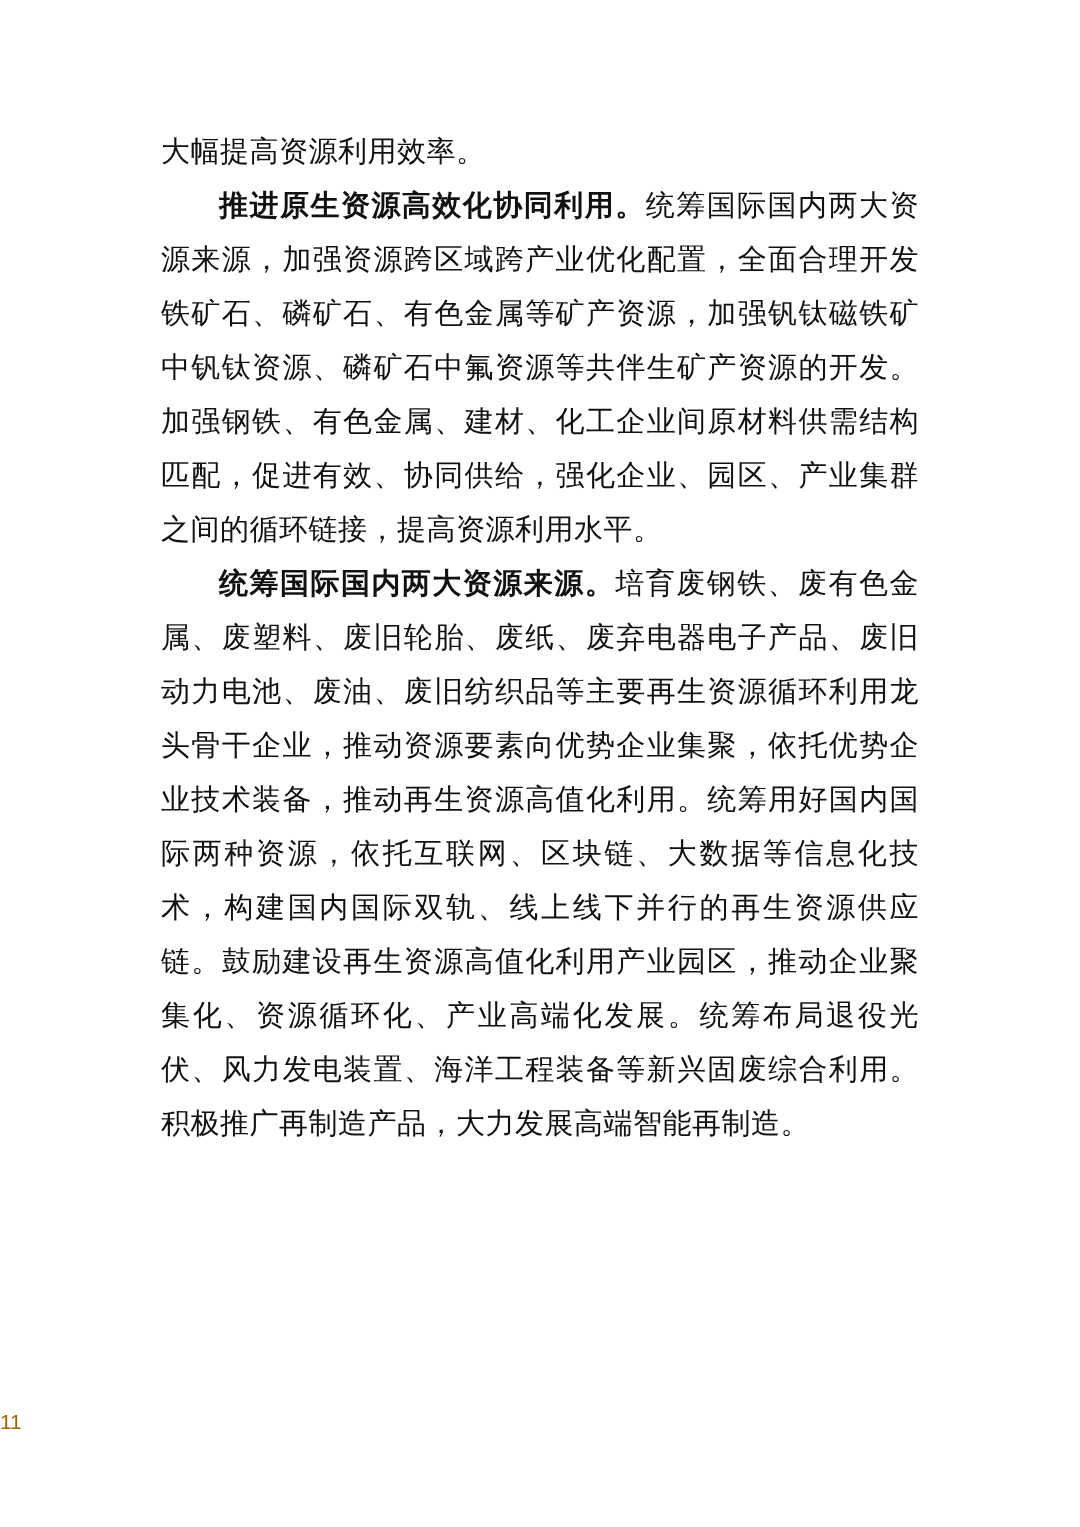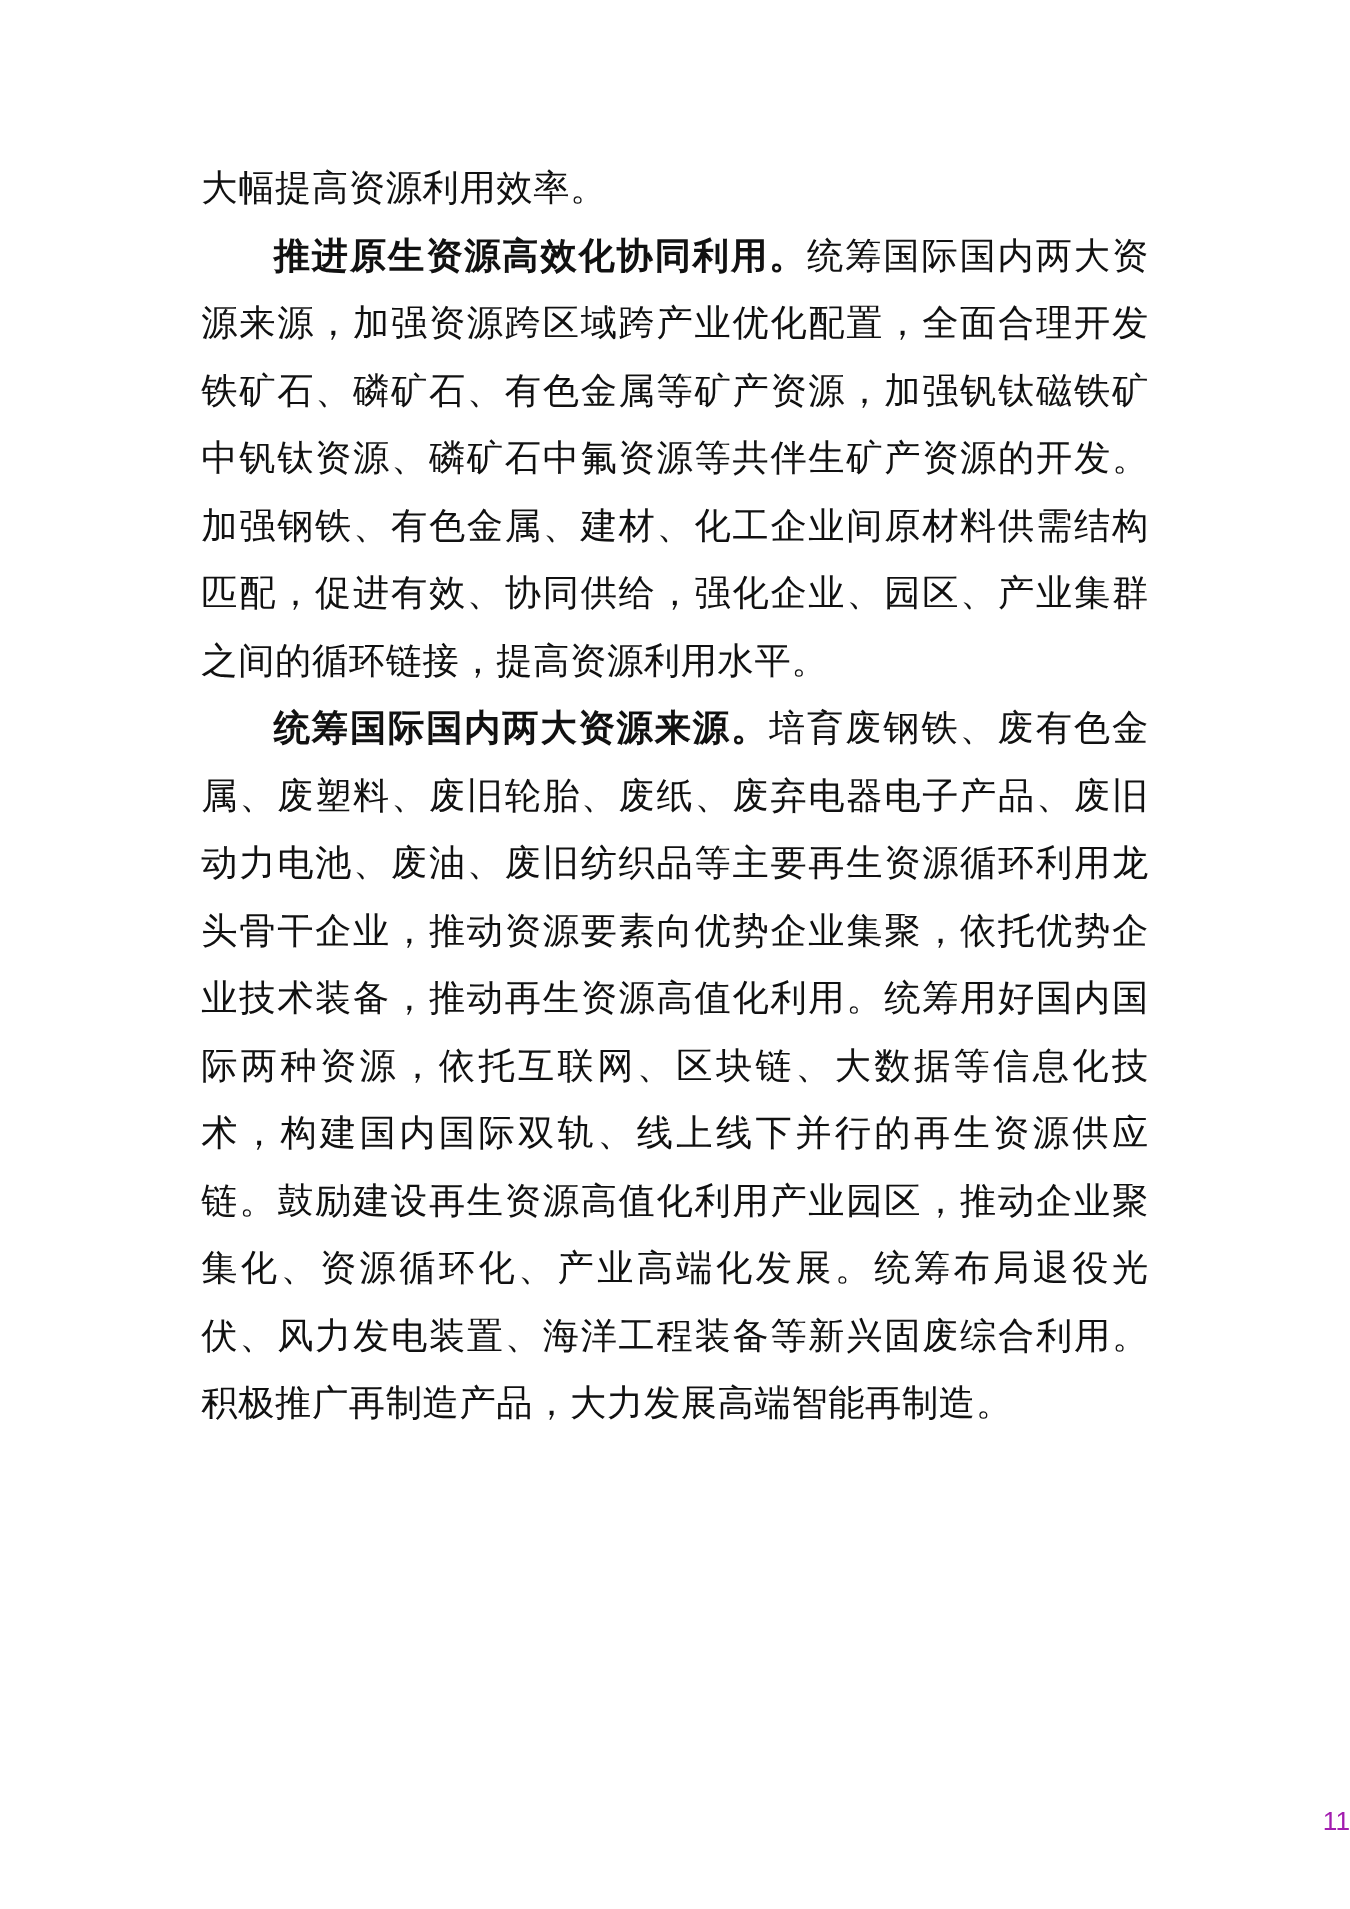--- a/index.html
+++ b/index.html
@@ -37,24 +37,23 @@
   }
   .para .lead {
     font-weight: bold;
     margin-top: 10px;
   }
   .page-number {
     position: absolute;
     left: 0;
     right: 0;
     top: 1410px;
-    text-align: right;
+    text-align: left;
     font-size: 21px;
-    color: #a21caf;
-    margin-top: 36px;
+    color: #a16207;
   }
 </style>
 </head>
 <body>
 
 <div class="page">
   <div class="text-block">
 
     <p class="para"><span class="lead"></span><span>大幅提高资源利用效率。</span></p>
 

